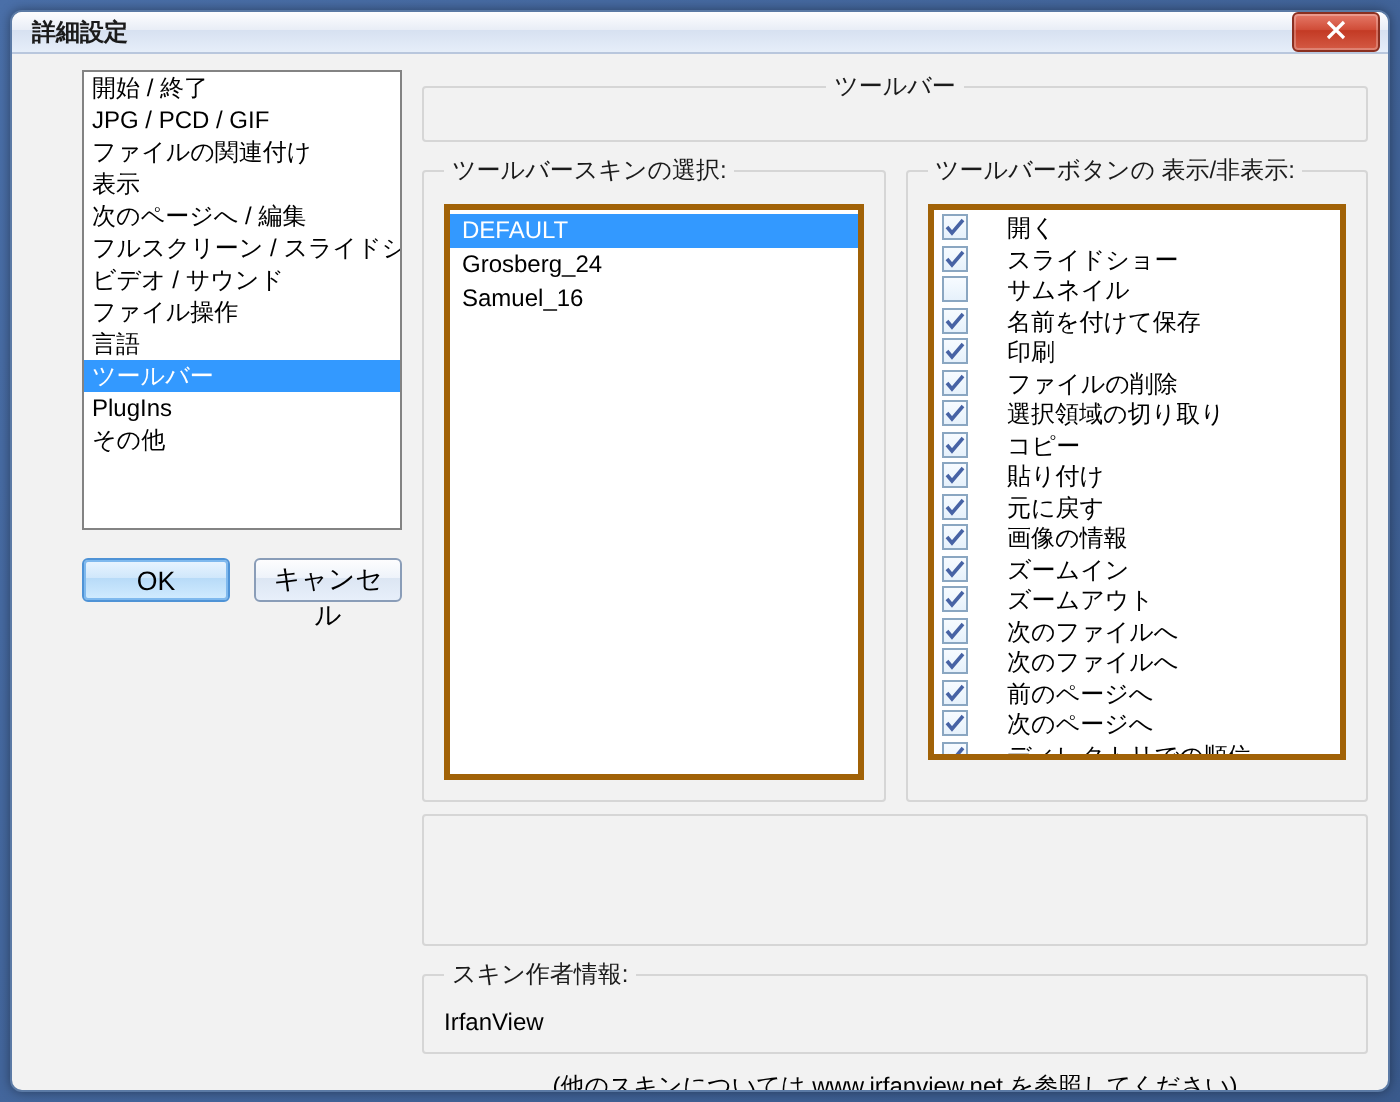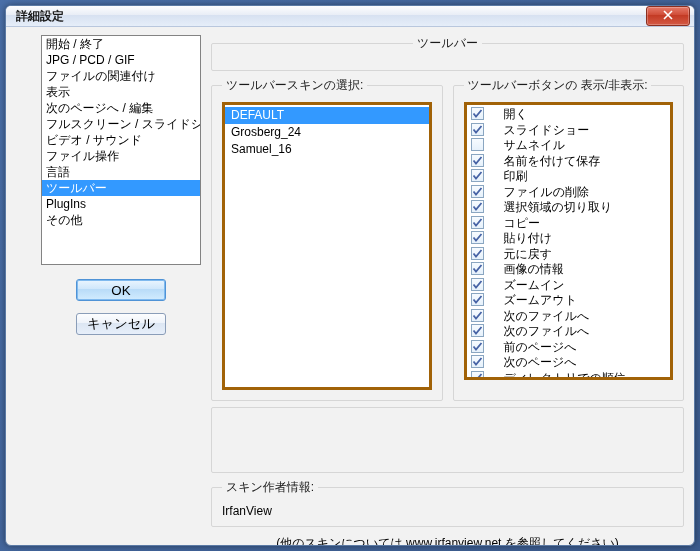--- a/index.html
+++ b/index.html
@@ -31,21 +31,21 @@
   .client{
     flex:1;display:flex;padding:8px 10px 10px 10px;gap:10px;box-sizing:border-box;
   }
   .leftcol{width:160px;display:flex;flex-direction:column;margin-left:25px;}
   .navlist{
     border:1px solid #838383;background:#fff;height:228px;overflow:hidden;
     box-shadow:inset 0 0 0 1px #fff;
   }
   .navlist div{padding:1px 4px 1px 4px;line-height:14px;white-space:nowrap;}
   .navlist .sel{background:#3399ff;color:#fff;}
-  .btnstack{display:flex;flex-direction:column;align-items:center;gap:12px;margin-top:14px;}
+  .btnstack{display:flex;flex-direction:row;align-items:center;gap:12px;margin-top:14px;}
   button.std{
     width:90px;height:22px;
     background:linear-gradient(#fdfdfe,#eef3fa 45%,#dce6f3 46%,#e7effa);
     border:1px solid #8a9db8;border-radius:3px;font:12px inherit;
   }
   button.ok{
     background:linear-gradient(#eaf5ff,#cfe7fb 45%,#b8dbf8 46%,#d2ecff);
     border:1px solid #4f93d6;box-shadow:0 0 0 1px #7fb9ee inset;
   }
   .rightcol{flex:1;display:flex;flex-direction:column;gap:6px;}

